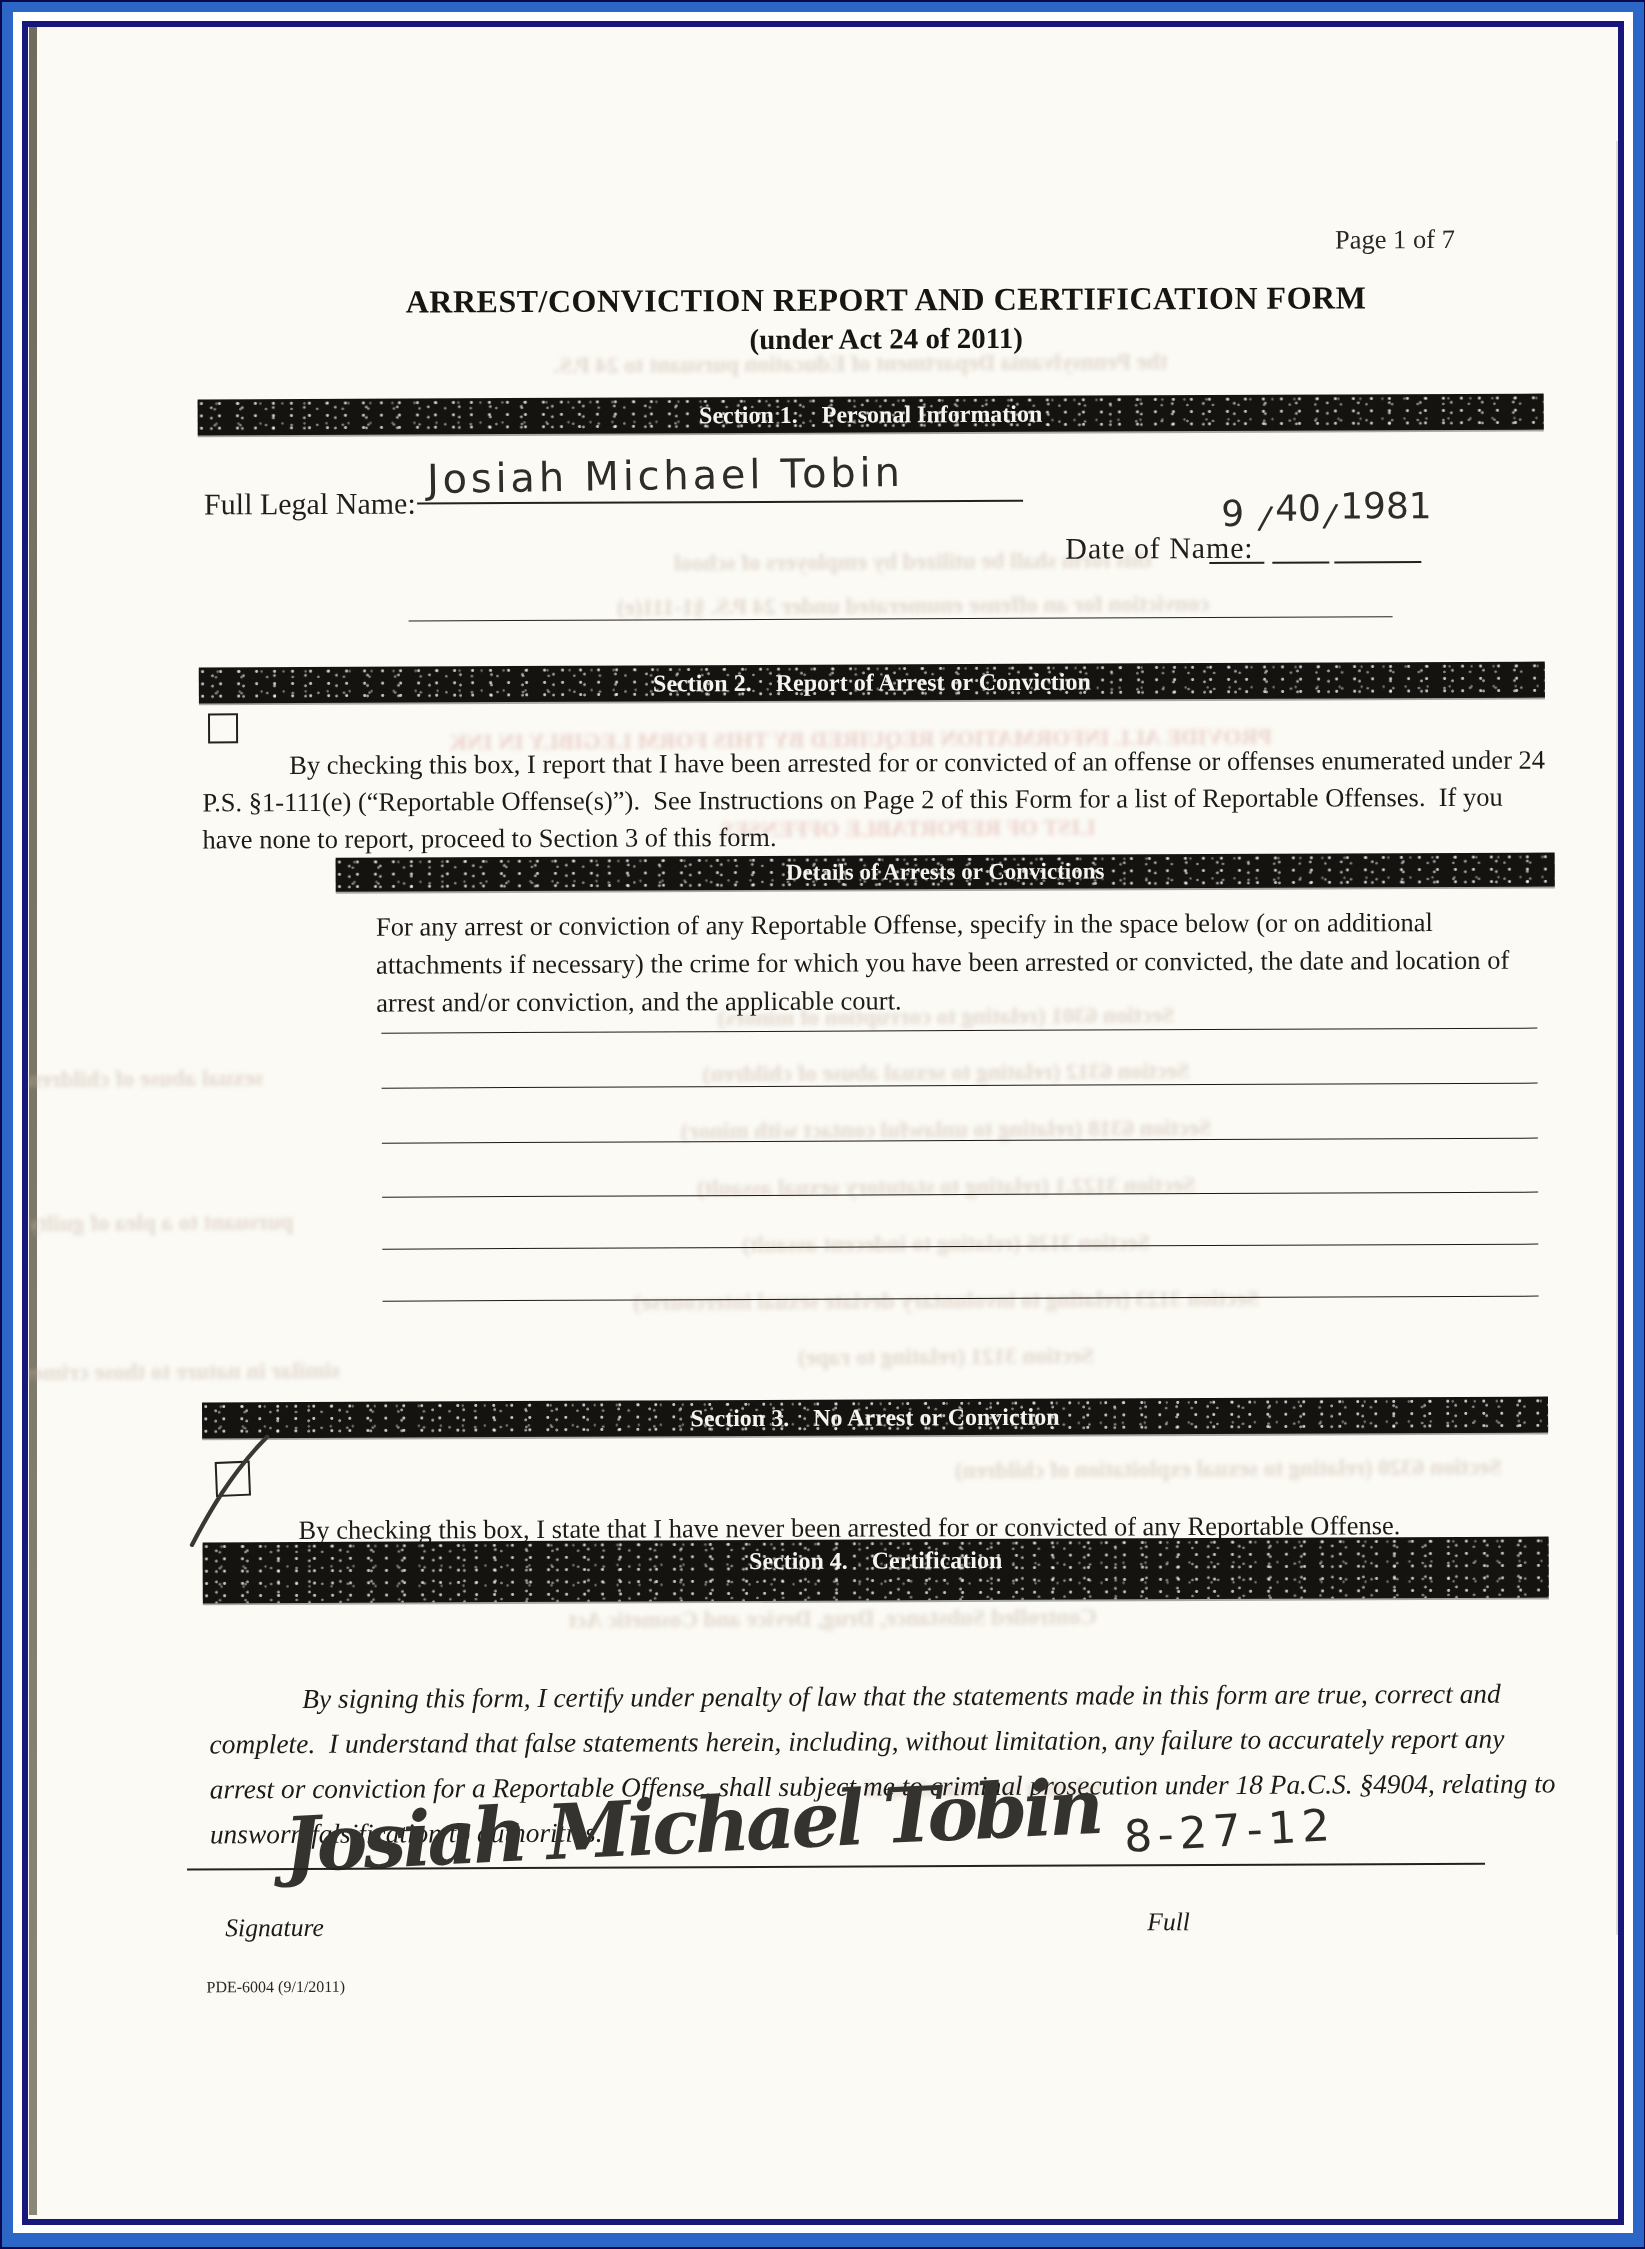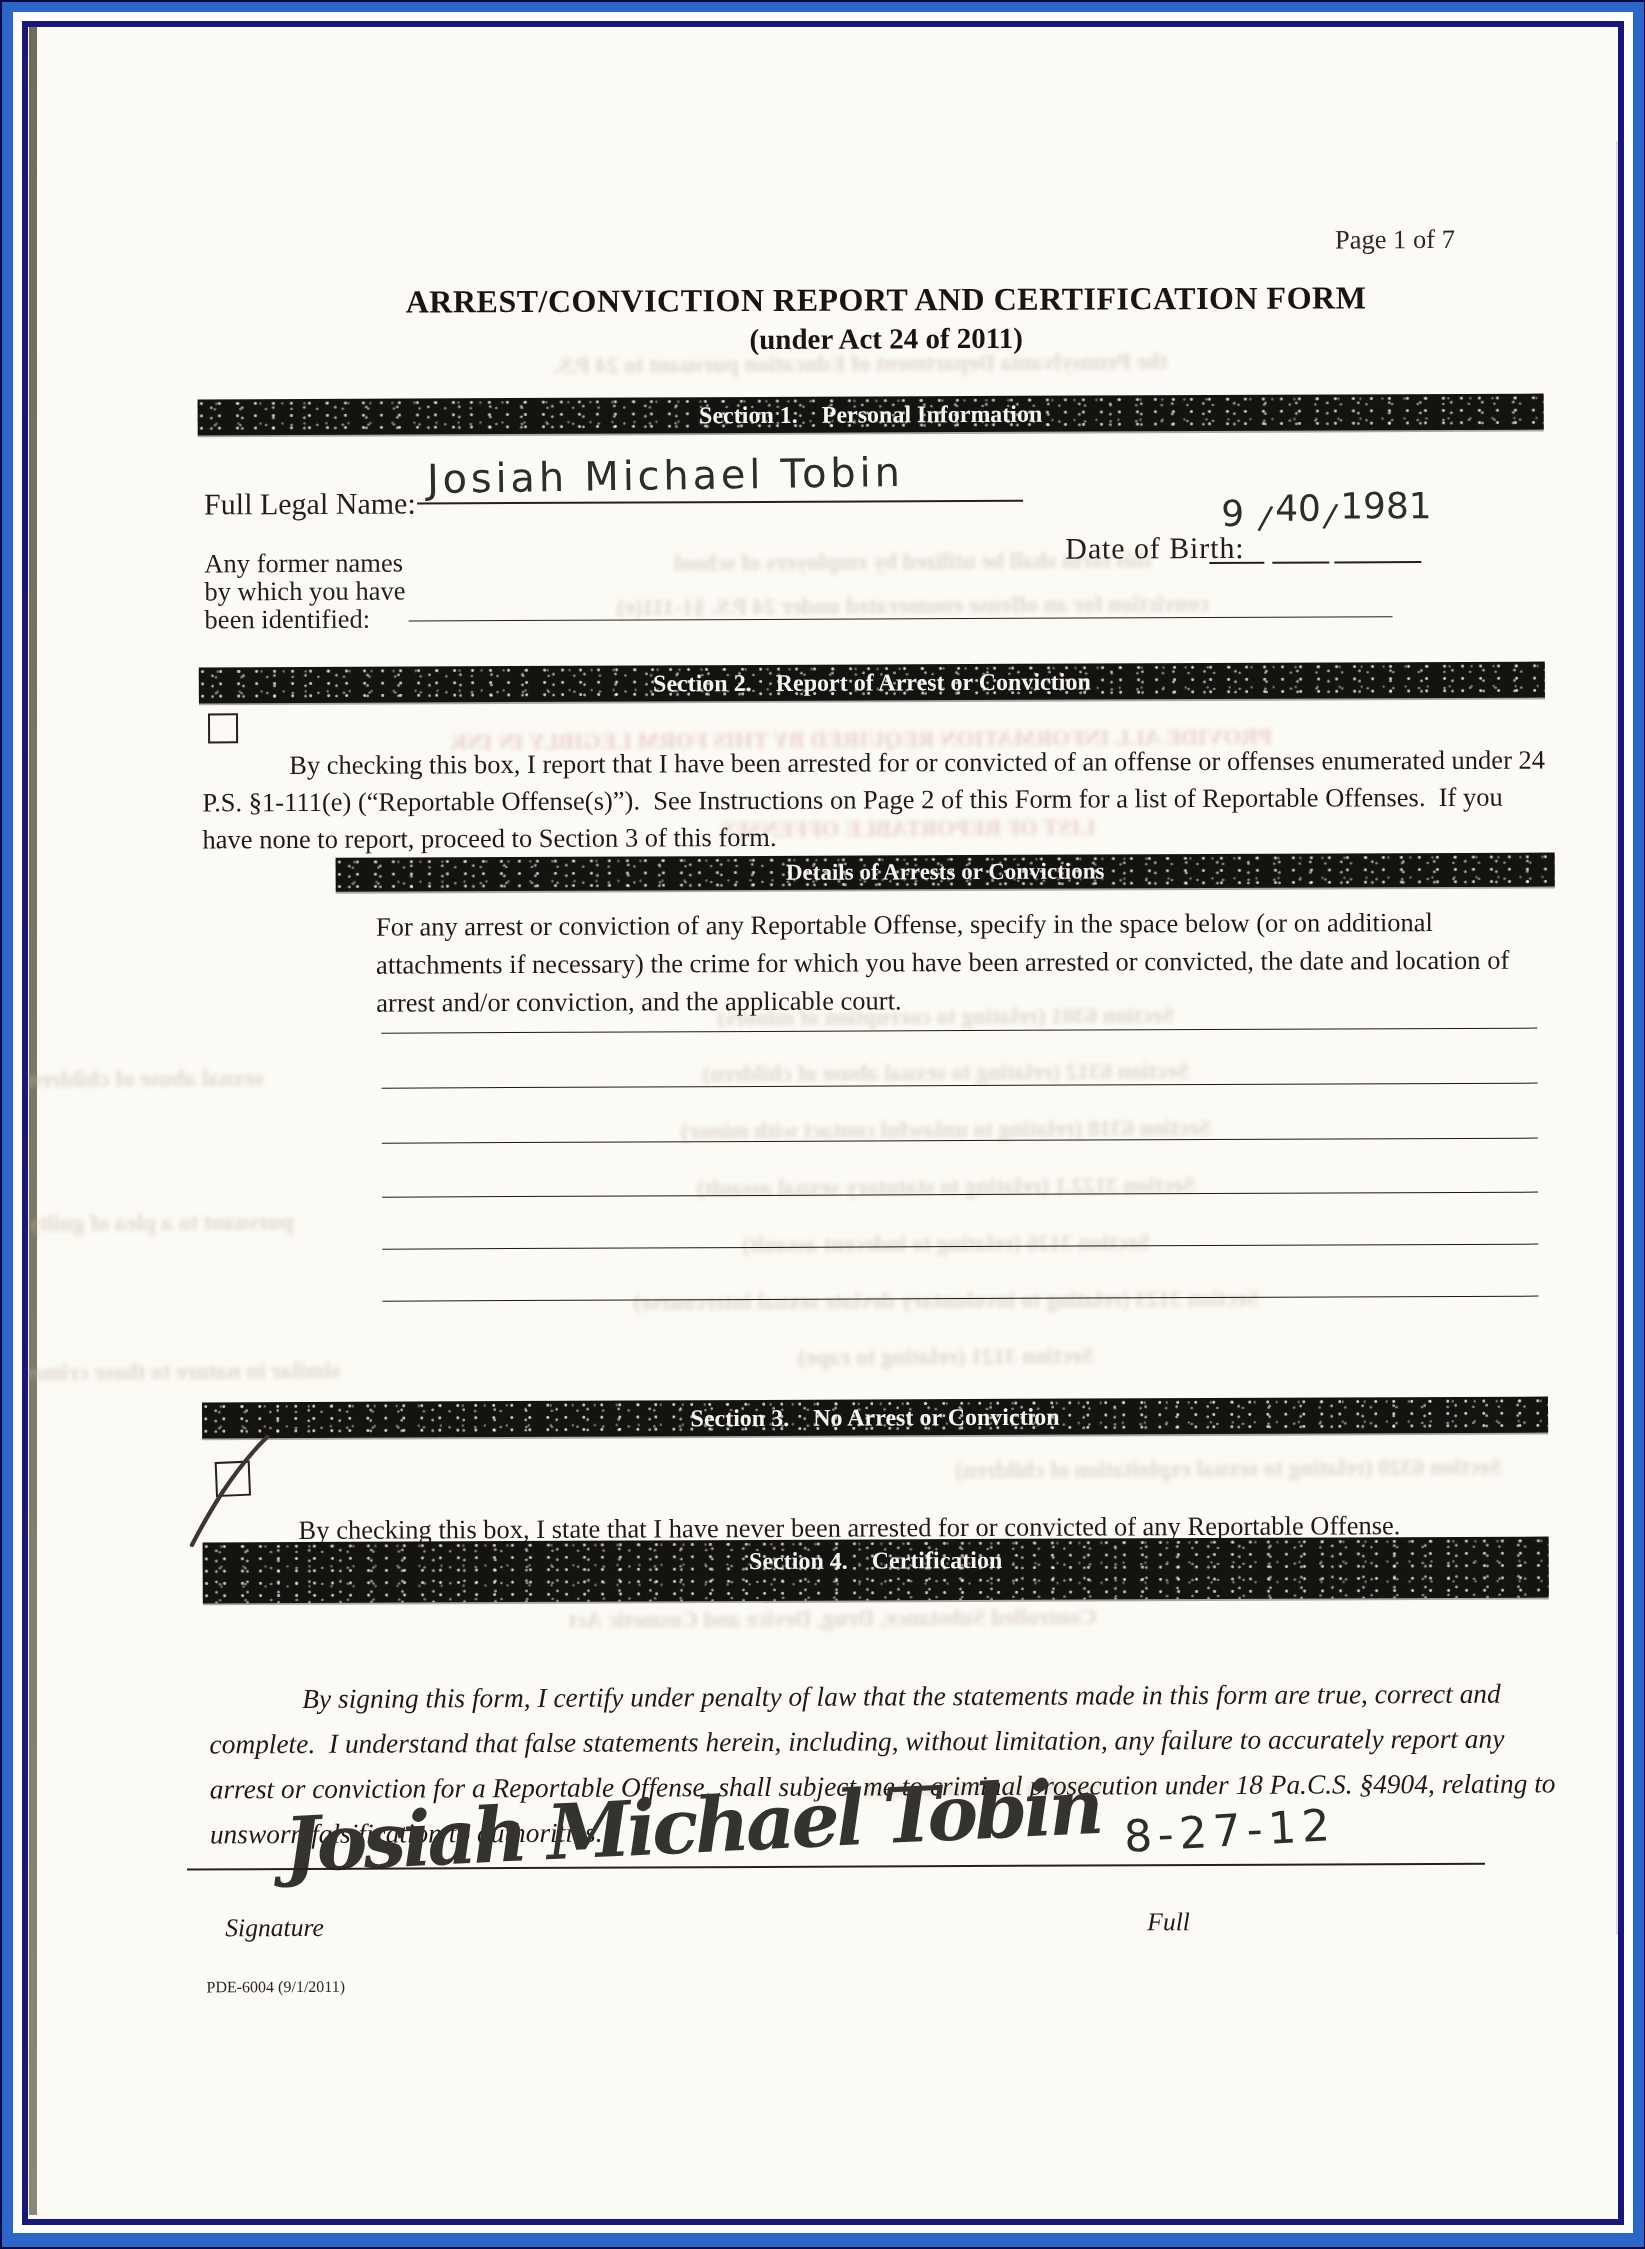--- a/index.html
+++ b/index.html
@@ -132,30 +132,29 @@
 
     <div class="content">
       <div class="pos page-number">Page 1 of 7</div>
       <div class="pos title">ARREST/CONVICTION REPORT AND CERTIFICATION FORM</div>
       <div class="pos subtitle">(under Act 24 of 2011)</div>
 
       <div class="pos banner banner-s1">Section 1.    Personal Information</div>
       <div class="pos label lbl-name">Full Legal Name:</div>
       <div class="pos hand-print hand-name">Josiah Michael Tobin</div>
       <div class="pos field-line name-line"></div>
-      <div class="pos label lbl-dob">Date of Birth:</div>
+      <div class="pos label lbl-dob">Date of Name:</div>
       <div class="pos hand-print hand-dob dob-m">9</div>
       <div class="pos hand-print hand-dob dob-sl1">/</div>
       <div class="pos hand-print hand-dob dob-d">40</div>
       <div class="pos hand-print hand-dob dob-sl2">/</div>
       <div class="pos hand-print hand-dob dob-y">1981</div>
       <div class="pos field-line dob-line1"></div>
       <div class="pos field-line dob-line2"></div>
       <div class="pos field-line dob-line3"></div>
-      <div class="pos label lbl-former">Any former names by which you have been identified:</div>
       <div class="pos field-line former-line"></div>
 
       <div class="pos banner banner-s2">Section 2.    Report of Arrest or Conviction</div>
       <div class="pos checkbox cb2"></div>
       <div class="pos para para-s2">By checking this box, I report that I have been arrested for or convicted of an offense or offenses enumerated under 24 P.S. §1-111(e) (“Reportable Offense(s)”).  See Instructions on Page 2 of this Form for a list of Reportable Offenses.  If you have none to report, proceed to Section 3 of this form.</div>
 
       <div class="pos banner banner-details">Details of Arrests or Convictions</div>
       <div class="pos para para-details">For any arrest or conviction of any Reportable Offense, specify in the space below (or on additional attachments if necessary) the crime for which you have been arrested or convicted, the date and location of arrest and/or conviction, and the applicable court.</div>
       <div class="pos detail-line dl0"></div>
       <div class="pos detail-line dl1"></div>

